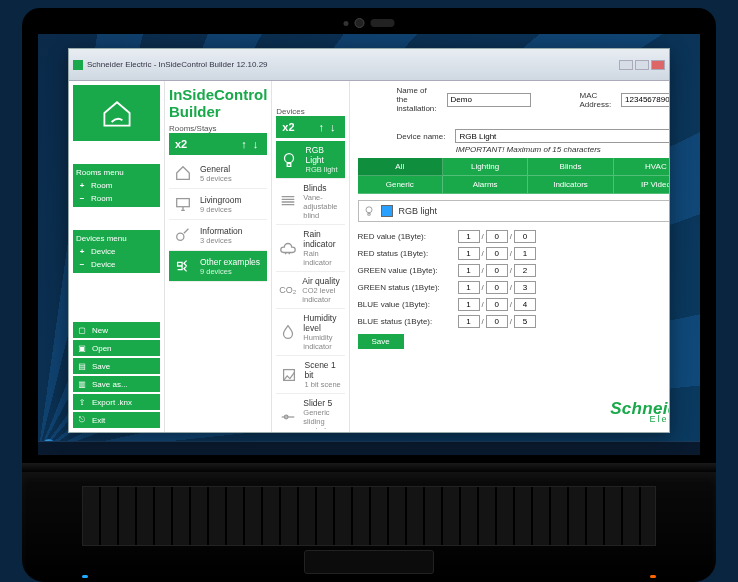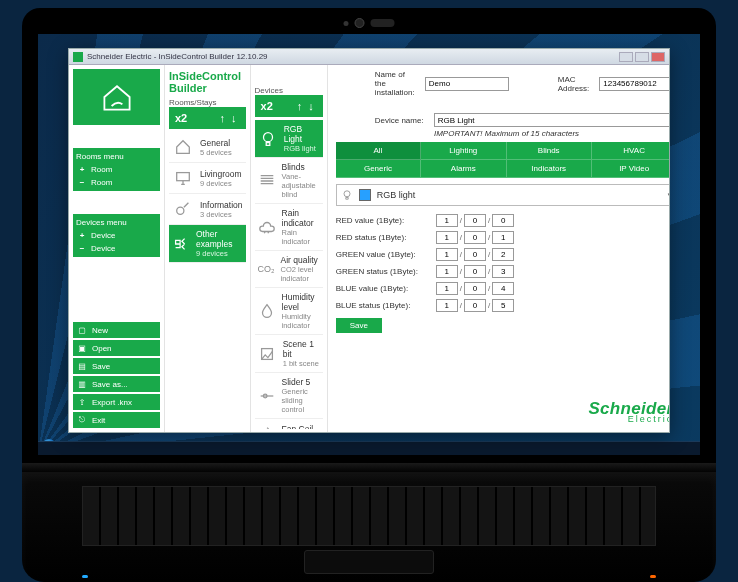--- a/index.html
+++ b/index.html
@@ -44,21 +44,21 @@
     background:#fff;
     border:1px solid #9aa;
     box-shadow:0 4px 18px rgba(0,0,0,.4);
     display:flex; flex-direction:column;
     font-size:9px;
     color:#333;
   }
   .titlebar{
     background:linear-gradient(#e8edf2,#cfd8e2);
     border-bottom:1px solid #aab;
-    height:16px; display:flex; align-items:center; padding:0 4px; gap:4px;
+    height:32px; display:flex; align-items:center; padding:0 4px; gap:4px;
   }
   .titlebar .ticon{ width:10px; height:10px; background:#19a94a; display:inline-block;}
   .titlebar .ttext{ font-size:8px; color:#334;}
   .win-buttons{ margin-left:auto; display:flex; gap:2px;}
   .win-buttons span{ width:14px; height:10px; background:#d6dde6; border:1px solid #aab; display:inline-block;}
   .win-buttons .close{ background:#d66; }
   
   .content{ flex:1; display:flex; overflow:hidden; }
   
   
@@ -68,21 +68,21 @@
   .menu-group{ background:#19a94a; padding:2px 3px; color:#fff;}
   .menu-group .mh{ font-size:8px; padding:2px 0;}
   .menu-row{ display:flex; align-items:center; gap:4px; padding:2px 1px; font-size:8px;}
   .menu-row .pm{ width:10px; text-align:center; font-weight:bold; }
   .file-btn{ display:flex; align-items:center; gap:5px; background:#19a94a; color:#fff; padding:3px 4px; font-size:8px; margin-top:2px;}
   .file-btn .fi{ width:10px; height:10px; display:inline-flex; align-items:center; justify-content:center;}
   
   
   .cols{ flex:1; display:flex; overflow:hidden;}
   .col{ display:flex; flex-direction:column; padding:3px 4px; }
-  .col .appname{ color:#19a94a; font-weight:bold; font-size:11px; padding:2px 0 4px;}
+  .col .appname{ color:#19a94a; font-weight:bold; font-size:15px; padding:2px 0 4px;}
   .col .colhead{ font-size:8px; color:#555; padding-bottom:0;}
   .toolbar{ background:#19a94a; color:#fff; display:flex; align-items:center; justify-content:space-between; height:22px; padding:0 6px; font-size:11px;}
   .toolbar .zoom{ font-weight:bold;}
   .toolbar .arrows span{ padding:0 3px;}
   .room-list,.dev-list{ flex:1; overflow:hidden; border:0px solid #eee; margin-top:3px;}
   .room-item,.dev-item{ display:flex; gap:6px; padding:4px 3px; align-items:center; border-bottom:1px solid #eee;}
   .room-item .ri-icon,.dev-item .di-icon{ width:22px; height:22px; color:#888; display:flex; align-items:center; justify-content:center;}
   .room-item .ri-icon svg,.dev-item .di-icon svg{ width:18px; height:18px; stroke:#999; fill:none; stroke-width:1.4;}
   .room-item .ri-txt,.dev-item .di-txt{ display:flex; flex-direction:column; }
   .ri-name{ font-size:8.5px; color:#333;}

